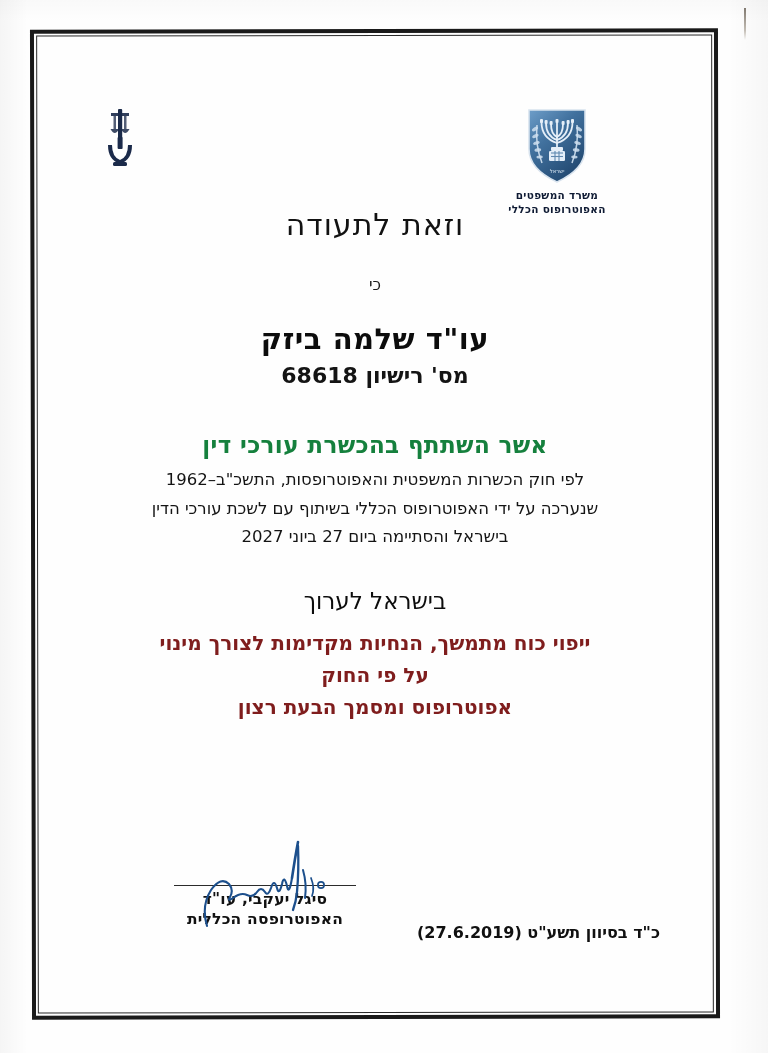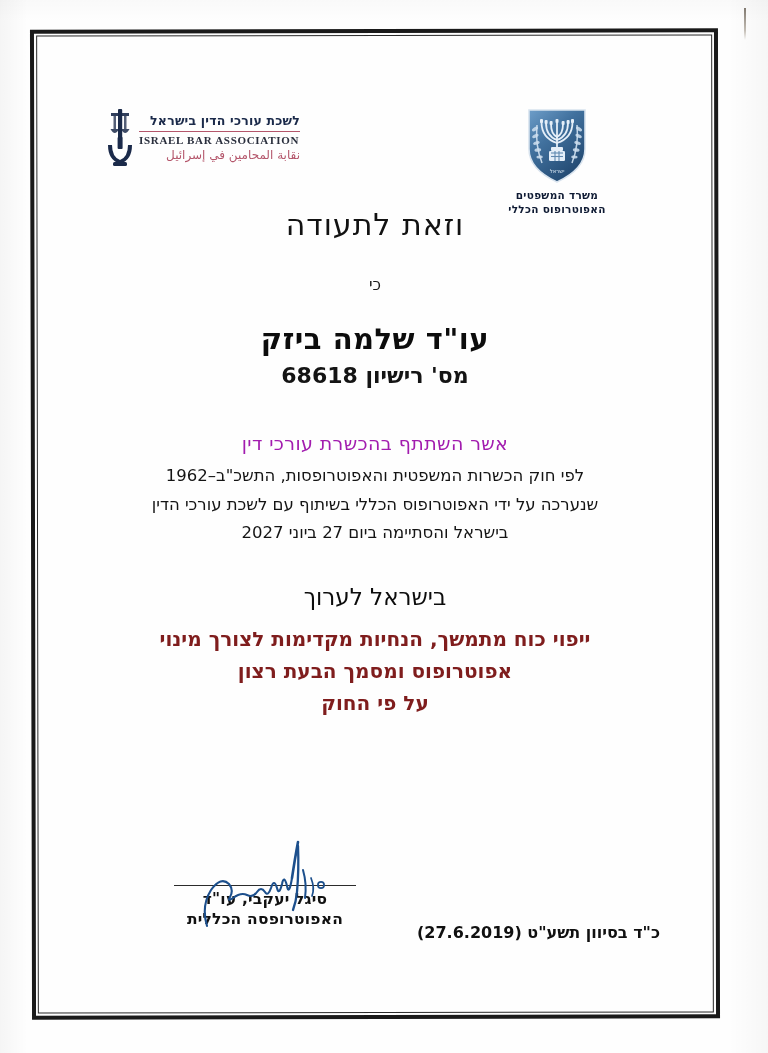--- a/index.html
+++ b/index.html
@@ -186,24 +186,24 @@
   }
   .recipient-license {
     margin-top: 7px;
     font-size: 22px;
     font-weight: 600;
     color: #141414;
   }
 
   .section-head {
     margin-top: 44px;
-    font-size: 19px;
-    font-weight: 400;
+    font-size: 23px;
+    font-weight: 700;
     letter-spacing: .4px;
-    color: #a21caf;
+    color: #15803d;
   }
   .body-line {
     font-size: 16.5px;
     line-height: 1.55;
     color: #141414;
     margin-top: 3px;
   }
   .body-line.first { margin-top: 9px; }
 
   .section-head2 {
@@ -301,26 +301,20 @@
               <path d="M8.5 9 L8.5 22 L11 22 L11 9 Z" opacity="0.75"></path>
               <path d="M19 9 L19 22 L21.5 22 L21.5 9 Z" opacity="0.75"></path>
               <path d="M5.5 22 Q9.8 30 14 22 Z" opacity="0.85"></path>
               <path d="M16 22 Q20.2 30 24.5 22 Z" opacity="0.85"></path>
               <path d="M3 38 Q3 53 15 57 Q27 53 27 38 L23 38 Q23 50 15 53 Q7 50 7 38 Z"></path>
               <rect x="12.6" y="30" width="5" height="12" rx="1"></rect>
               <rect x="8" y="55" width="14" height="4" rx="1.5"></rect>
             </g>
           </svg>
         </div>
-        <div class="bar-logo-text">
-          <div class="bar-he">לשכת עורכי הדין בישראל</div>
-          <div class="bar-rule"></div>
-          <div class="bar-en">ISRAEL BAR ASSOCIATION</div>
-          <div class="bar-ar">نقابة المحامين في إسرائيل</div>
-        </div>
       </div>
 
       <div class="state-logo">
         <div class="emblem-wrap">
           <svg viewBox="0 0 62 78" width="62" height="78" aria-hidden="true">
             <defs>
               <linearGradient id="shieldGrad" x1="0" y1="0" x2="0.7" y2="1">
                 <stop offset="0%" stop-color="#6e9ec9"></stop>
                 <stop offset="42%" stop-color="#41719e"></stop>
                 <stop offset="100%" stop-color="#21476f"></stop>
@@ -387,22 +381,22 @@
     <div class="recipient-name">עו"ד שלמה ביזק</div>
     <div class="recipient-license">מס' רישיון 68618</div>
 
     <div class="section-head">אשר השתתף בהכשרת עורכי דין</div>
     <div class="body-line first">לפי חוק הכשרות המשפטית והאפוטרופסות, התשכ"ב–1962</div>
     <div class="body-line">שנערכה על ידי האפוטרופוס הכללי בשיתוף עם לשכת עורכי הדין</div>
     <div class="body-line">בישראל והסתיימה ביום 27 ביוני 2027</div>
 
     <div class="section-head2">בישראל לערוך</div>
     <div class="scope-line first">ייפוי כוח מתמשך, הנחיות מקדימות לצורך מינוי</div>
+    <div class="scope-line">על פי החוק</div>
     <div class="scope-line">אפוטרופוס ומסמך הבעת רצון</div>
-    <div class="scope-line">על פי החוק</div>
 
     <div class="footer">
 
       <div class="sign-block">
         <div class="sign-svg-wrap">
           <svg viewBox="0 0 170 92" width="170" height="92" aria-hidden="true">
             <g fill="none" stroke="#1c4f8c" stroke-linecap="round" stroke-linejoin="round">
               <path d="M22 86 Q16 66 26 50 Q36 36 44 44 Q49 50 45 57 Q42 62 48 58 Q56 52 62 55 Q68 58 72 52
                        Q76 46 80 52 Q83 57 86 48 Q89 38 92 48 Q94 56 97 44 Q99 34 102 46 Q104 56 107 38" stroke-width="2.1"></path>
               <path d="M107 38 Q110 18 113 2" stroke-width="2.6"></path>

